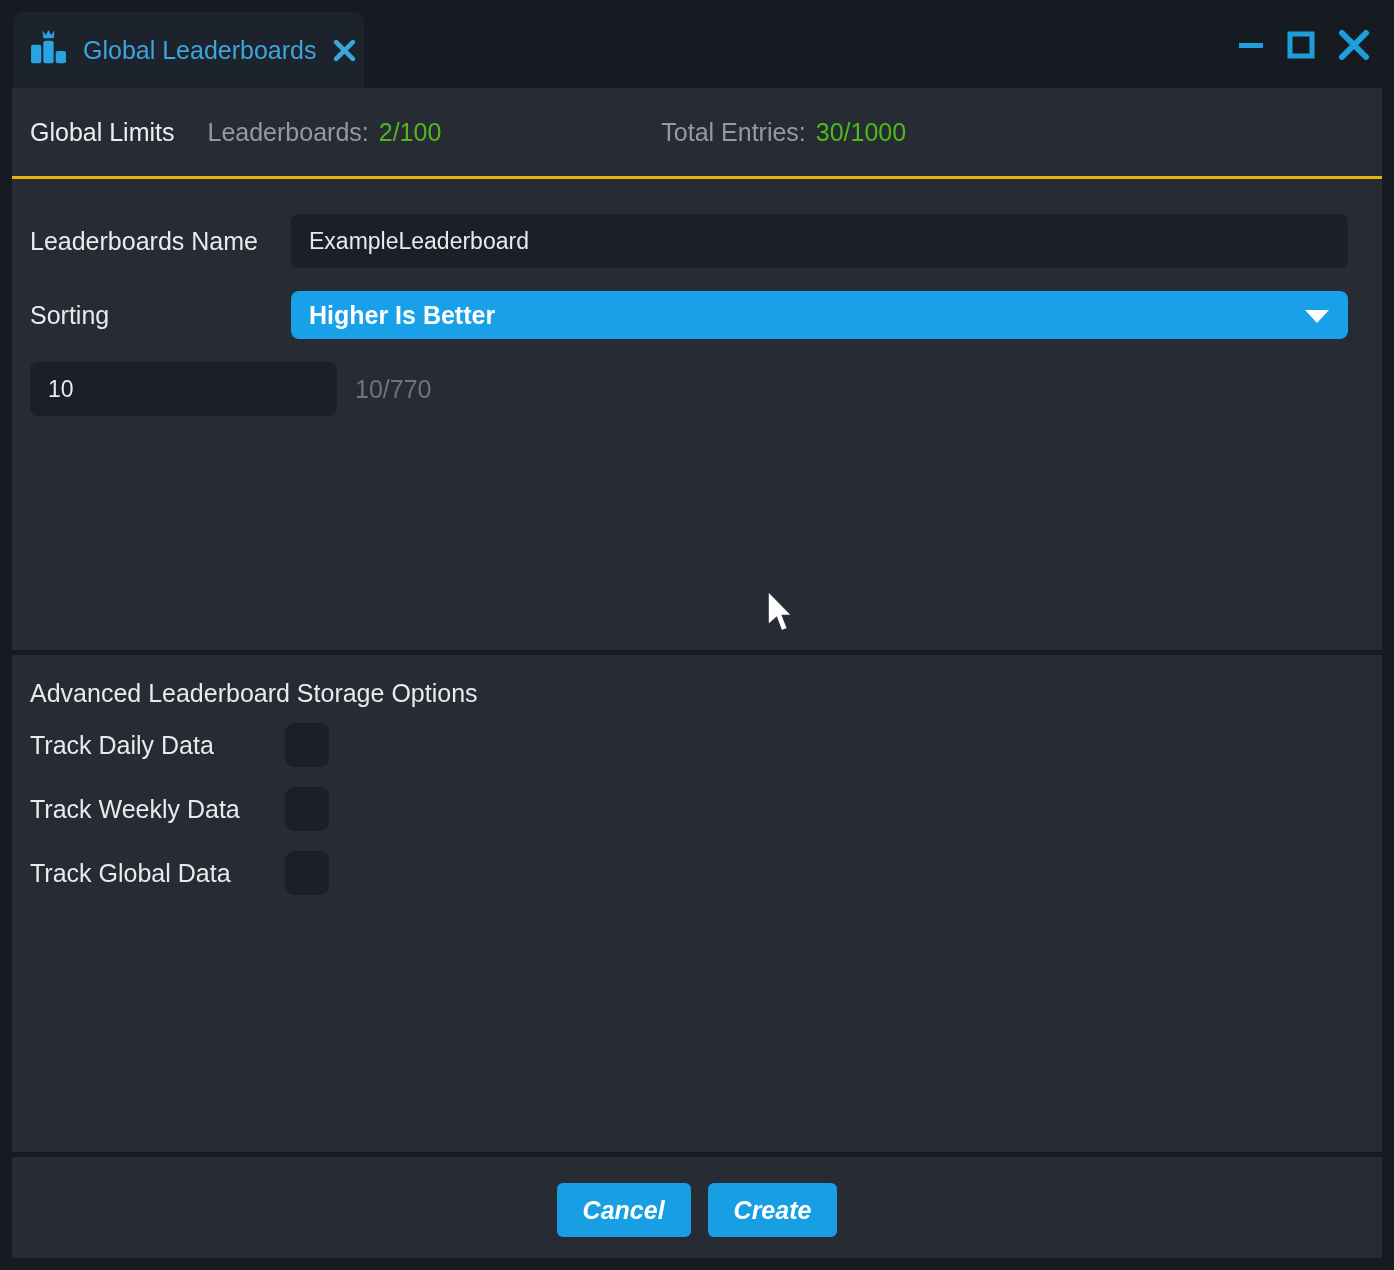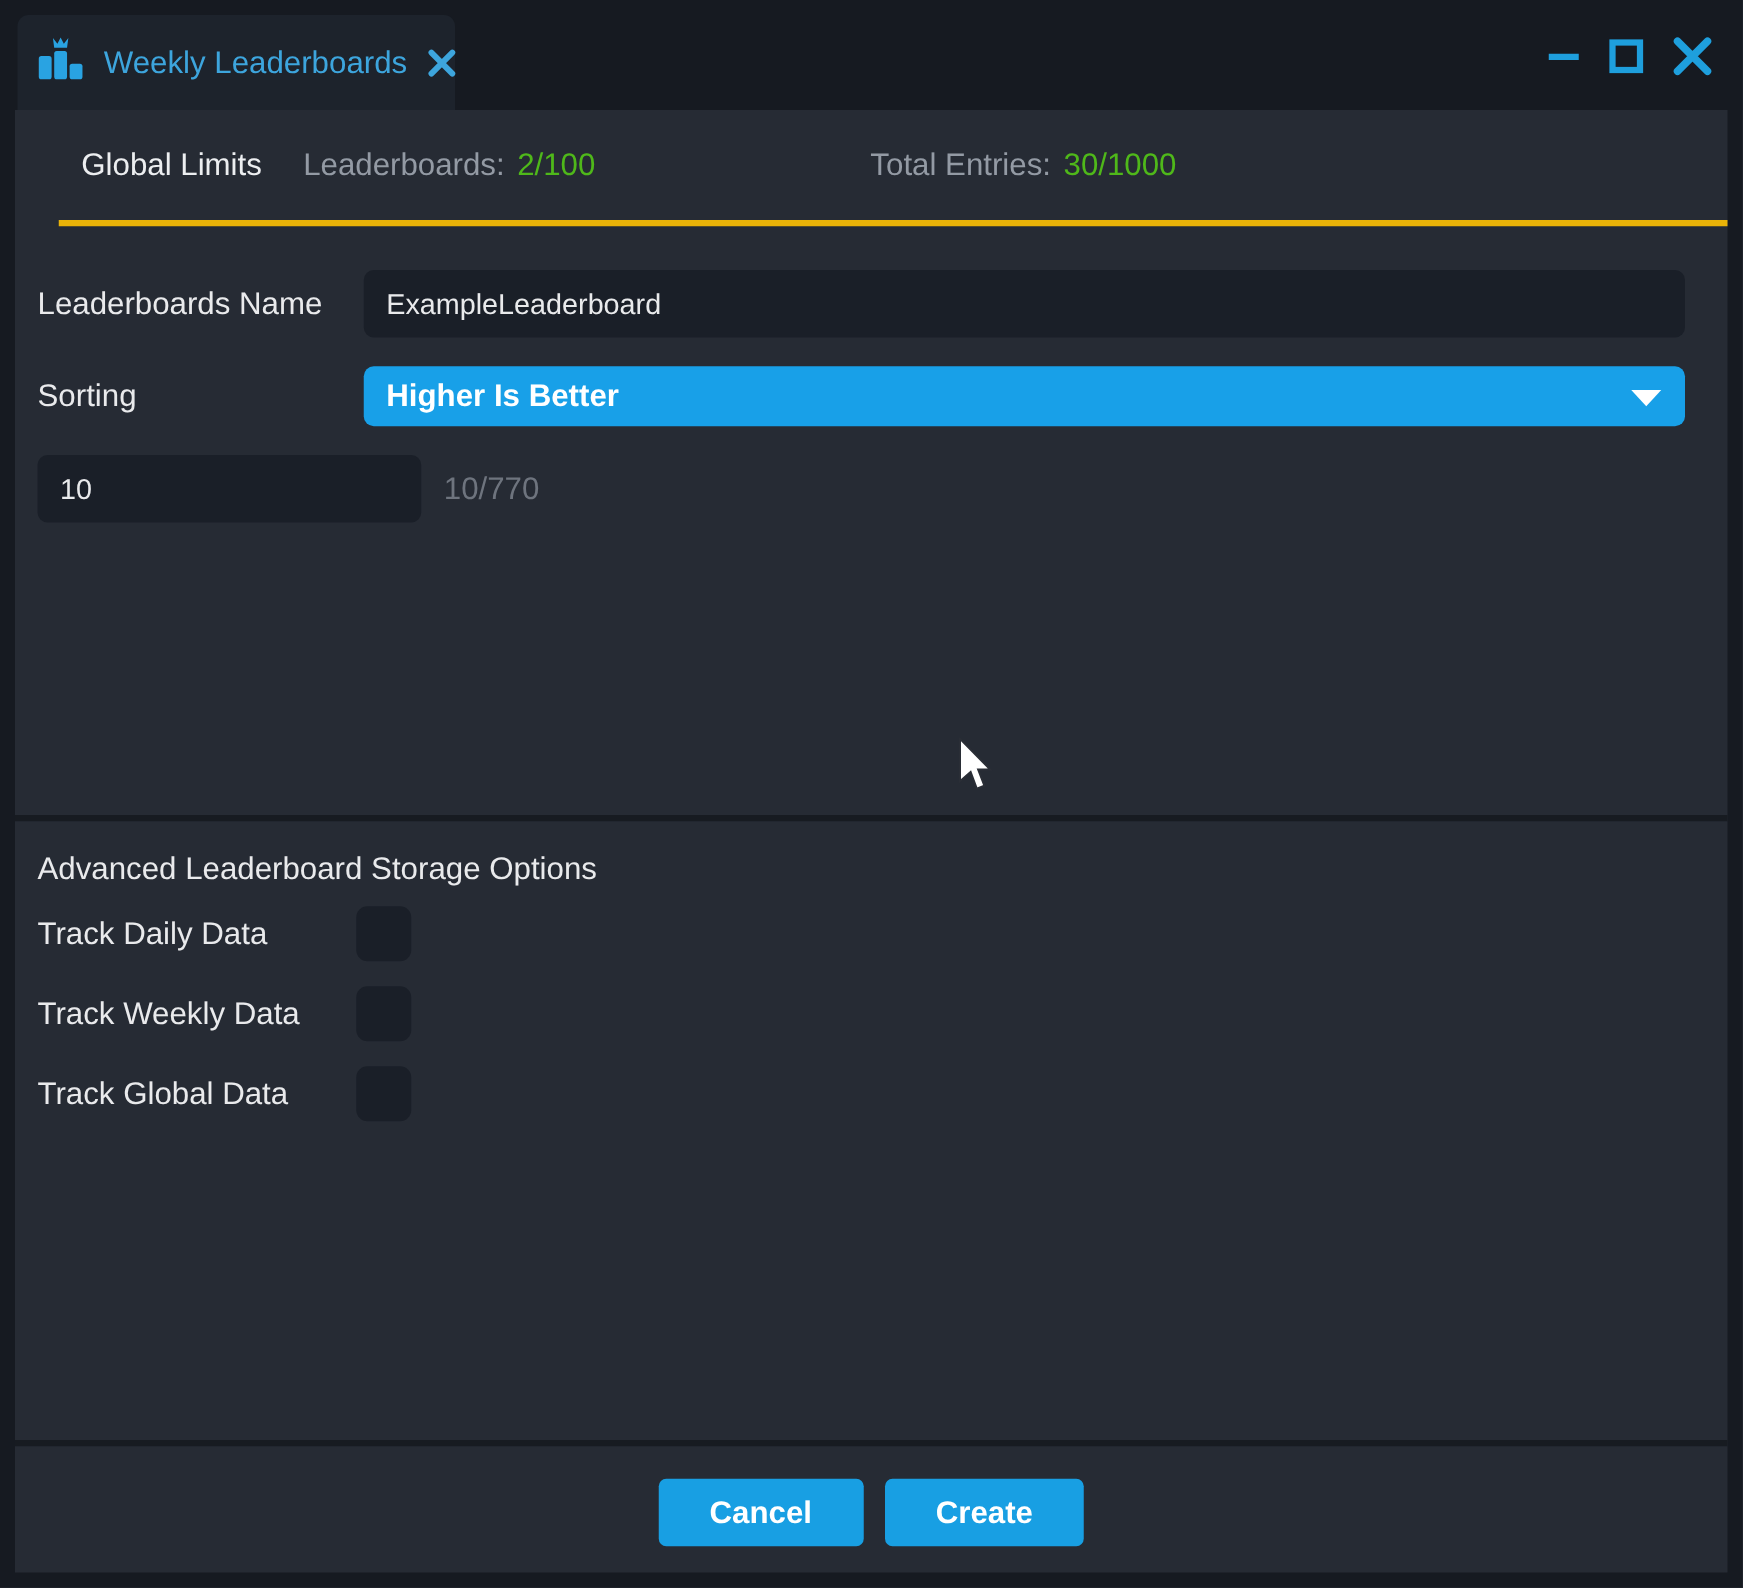--- a/index.html
+++ b/index.html
@@ -22,22 +22,22 @@
     position:absolute;top:27px;right:24px;height:36px;
     display:flex;align-items:center;gap:22px;
   }
   .wc-btn{display:flex;align-items:center;justify-content:center;cursor:pointer;}
   
   .panel{
     position:absolute;left:12px;top:88px;width:1370px;height:1170px;
     background:#262b34;color:#e9eaec;
   }
   .limits-row{
-    height:88px;border-bottom:5px solid #eab308;box-sizing:content-box;
-    display:flex;align-items:center;padding-left:18px;font-size:25px;white-space:nowrap;margin-left:35px;
+    height:88px;border-bottom:3px solid #eab308;box-sizing:content-box;
+    display:flex;align-items:center;padding-left:18px;font-size:25px;white-space:nowrap;
   }
   .limits-title{color:#eceef0;margin-right:33px;}
   .dim{color:#939aa4;}
   .green{color:#4fb81a;}
   .limits-gap-sm{margin-left:10px;}
   .limits-gap-lg{margin-left:220px;}
   
   .form{padding:35px 34px 0 18px;}
   .form-row{display:flex;align-items:center;height:54px;margin-bottom:20px;}
   .form-label{width:261px;font-size:25px;color:#e9eaec;flex:none;}
@@ -69,41 +69,41 @@
   .checkbox{
     width:44px;height:44px;background:#1a1f28;border-radius:9px;cursor:pointer;flex:none;
   }
   
   .sep-bottom{position:absolute;left:0;top:1064px;width:100%;}
   .footer{
     position:absolute;left:0;top:1095px;width:100%;
     display:flex;justify-content:center;gap:17px;
   }
   .btn{
-    height:54px;padding:0 41px;border:none;border-radius:6px;
+    height:54px;padding:0 26px;border:none;border-radius:6px;
     background:#189fe3;color:#ffffff;font-size:25px;font-weight:bold;
-    font-family:"Liberation Sans",sans-serif;cursor:pointer;
+    font-family:"Liberation Sans",sans-serif;cursor:pointer;font-style:italic;
   }
   
   .cursor{position:absolute;left:766px;top:590px;pointer-events:none;}
 </style>
 </head>
 <body>
 
 <div class="tabbar">
   <div class="tab">
     <span style="display:flex;">
       <svg width="37" height="42" viewBox="0 0 36 40">
         <polygon points="12,1 15.5,5.5 18,0.5 20.5,5.5 24,1 23,8.5 13,8.5" fill="#29a3e2"></polygon>
         <rect x="1" y="15" width="10" height="18" rx="2" fill="#29a3e2"></rect>
         <rect x="13" y="11" width="10" height="22" rx="2" fill="#29a3e2"></rect>
         <rect x="25" y="21" width="10" height="12" rx="2" fill="#29a3e2"></rect>
       </svg>
     </span>
-    <span class="tab-label">Weekly Leaderboards</span>
+    <span class="tab-label">Global Leaderboards</span>
     <span class="tab-close">
       <svg width="23" height="23" viewBox="0 0 22 22">
         <path d="M3 3 L19 19 M19 3 L3 19" stroke="#3da5dd" stroke-width="4.5" stroke-linecap="round" fill="none"></path>
       </svg>
     </span>
   </div>
   <div class="window-controls">
     <span class="wc-btn">
       <svg width="26" height="34" viewBox="0 0 26 34">
           <rect x="1" y="15" width="24" height="5" fill="#1e9fdd"></rect>

